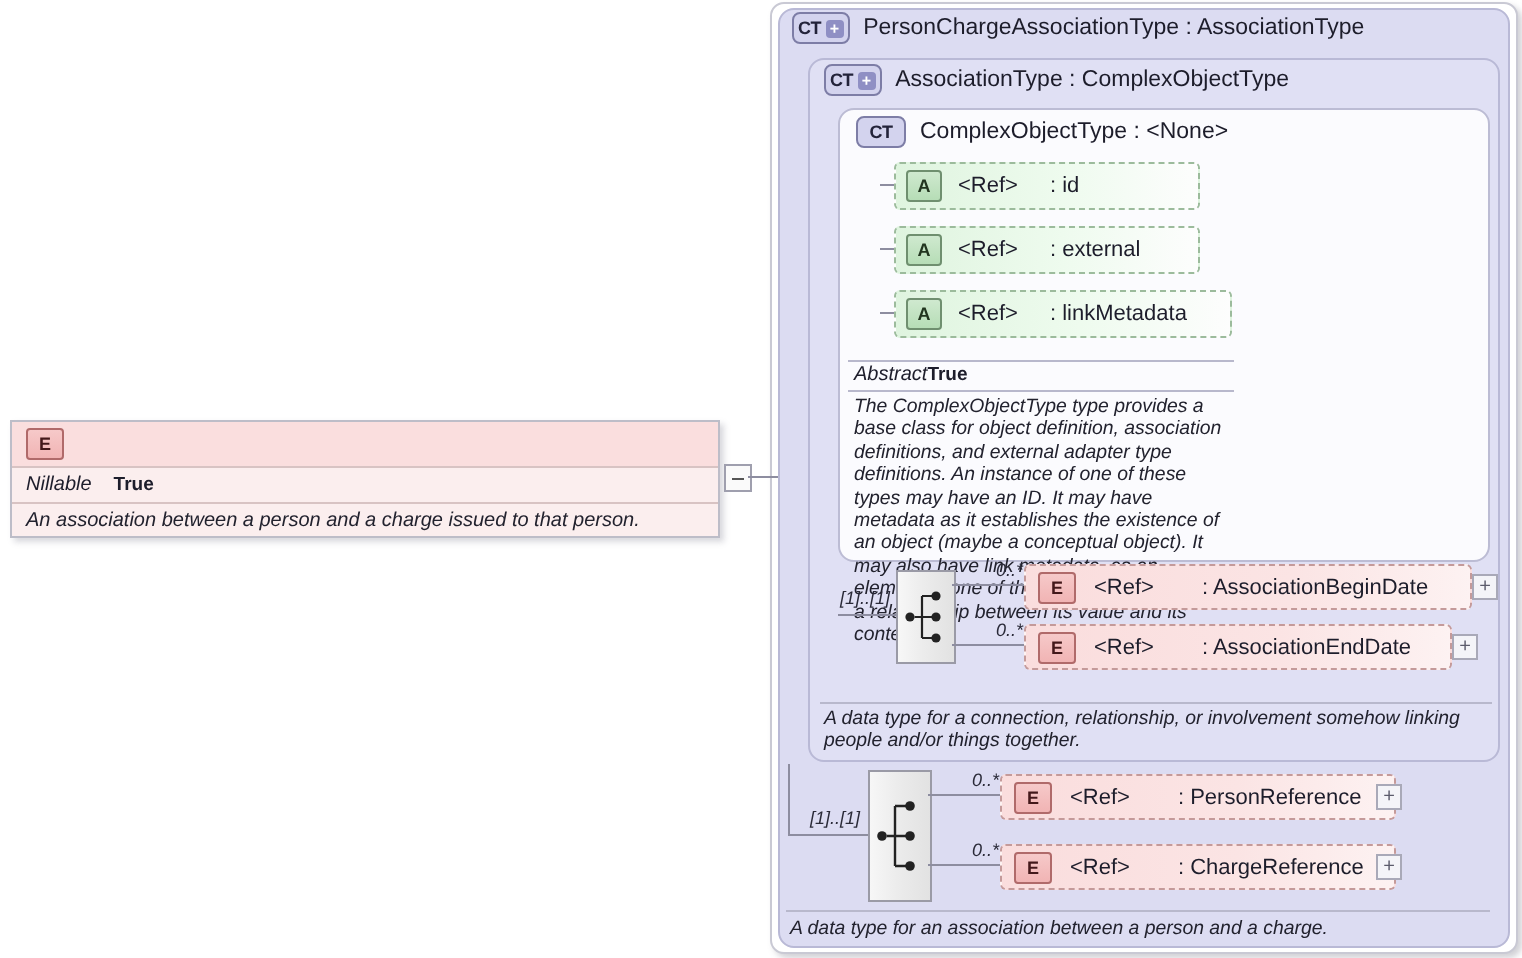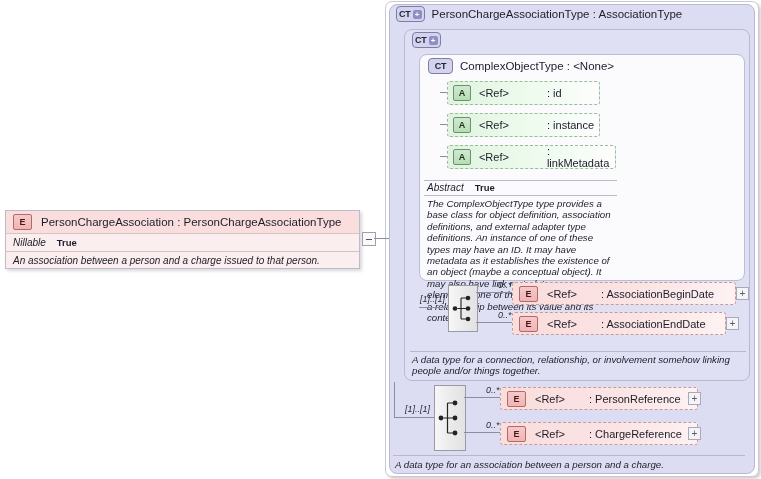--- a/index.html
+++ b/index.html
@@ -66,21 +66,21 @@
     display:flex;align-items:center;
   }
   .attr-row .tag{
     width:16px;height:14px;margin-left:5px;
     border:1px solid #6f8f6f;border-radius:2px;
     background:linear-gradient(to bottom,#cfe9cf,#b6ddb6);
     font-size:9px;font-weight:bold;color:#22351f;
     display:flex;align-items:center;justify-content:center;
   }
   .attr-row .nm{margin-left:8px;font-size:11px;color:#1d1d2b;}
-  .attr-row .ty{margin-left:38px;font-size:11px;color:#1d1d2b;}
+  .attr-row .ty{margin-left:16px;font-size:11px;color:#1d1d2b;}
 
   
   .el-row{
     position:absolute;height:21px;
     background:linear-gradient(to right,#fadddd 0%,#fbe4e4 60%,#fdf2f2 100%);
     border:1px dashed #c49a9a;border-radius:3px;
     display:flex;align-items:center;
   }
   .el-row .tag{
     width:17px;height:14px;margin-left:6px;
@@ -104,21 +104,21 @@
     position:absolute;width:12px;height:12px;
     border:1px solid #9f9fae;background:#fafafa;
     display:flex;align-items:center;justify-content:center;
   }
   .minusbox i{display:block;width:6px;height:1px;background:#555;}
 
   
   .doc-block{position:absolute;}
   .doc-rule{height:1px;background:#b8b8cc;}
   .abstract-line{
-    display:flex;align-items:baseline;gap:11px;
+    display:flex;align-items:baseline;gap:0;
     font-size:10px;padding:1px 0 2px 3px;
   }
   .abstract-line .k{font-style:italic;color:#1d1d2b;}
   .abstract-line .v{font-weight:bold;font-size:9.5px;color:#1d1d2b;}
   .doc-text{
     font-style:italic;font-size:9.7px;line-height:11.4px;color:#22222e;
     padding:2px 4px 0 3px;
   }
 
   
@@ -192,20 +192,21 @@
     <span>PersonChargeAssociationType : AssociationType</span>
   </div>
 
   <div class="abs ct-panel lvl2"></div>
 
   <div class="ct-head" style="left:412px;top:32px;">
     <span class="badge-ct">
         <span>CT</span>
         <span class="plus">+</span>
       </span>
+    <span>AssociationType : ComplexObjectType</span>
   </div>
 
   <div class="abs ct-panel lvl3"></div>
 
   <div class="ct-head" style="left:428px;top:58px;">
     <span class="badge-ct plain">
         <span>CT</span>
       </span>
     <span>ComplexObjectType : &lt;None&gt;</span>
   </div>
@@ -214,21 +215,21 @@
   <div class="attr-row" style="left:447px;top:81px;width:151px;">
     <span class="tag">A</span>
     <span class="nm">&lt;Ref&gt;</span>
     <span class="ty">: id</span>
   </div>
 
   <div class="ln h" style="left:440px;top:124px;width:8px;"></div>
   <div class="attr-row" style="left:447px;top:113px;width:151px;">
     <span class="tag">A</span>
     <span class="nm">&lt;Ref&gt;</span>
-    <span class="ty">: instance</span>
+    <span class="ty">: external</span>
   </div>
 
   <div class="ln h" style="left:440px;top:156px;width:8px;"></div>
   <div class="attr-row" style="left:447px;top:145px;width:167px;">
     <span class="tag">A</span>
     <span class="nm">&lt;Ref&gt;</span>
     <span class="ty">: linkMetadata</span>
   </div>
 
   <div class="doc-block" style="left:424px;top:180px;width:193px;">
@@ -314,21 +315,20 @@
   <div class="plusbox" style="left:688px;top:427px;">
       <span>+</span>
     </div>
 
   <div class="doc-rule" style="position:absolute;left:393px;top:455px;width:352px;"></div>
   <div class="type-doc" style="left:395px;top:459px;width:350px;">A data type for an association between a person and a charge.</div>
 
   <div class="abs left-el">
     <div class="hdr">
       <span class="tag">E</span>
-      <span class="ttl">PersonChargeAssociation : PersonChargeAssociationType</span>
     </div>
     <div class="nil">
       <span class="k">Nillable</span>
       <span class="v">True</span>
     </div>
     <div class="doc">An association between a person and a charge issued to that person.</div>
   </div>
 
   <div class="minusbox" style="left:362px;top:232px;">
       <i></i>

